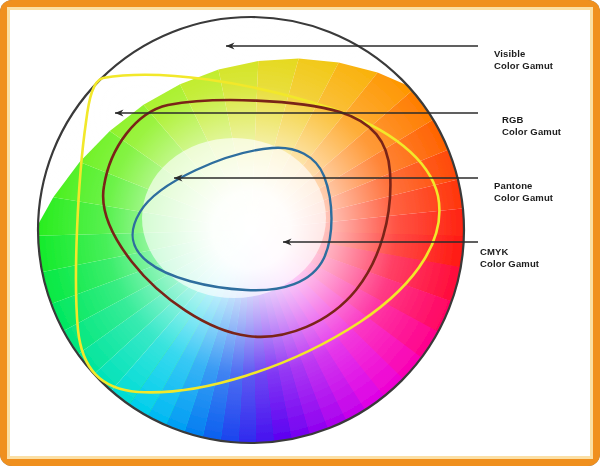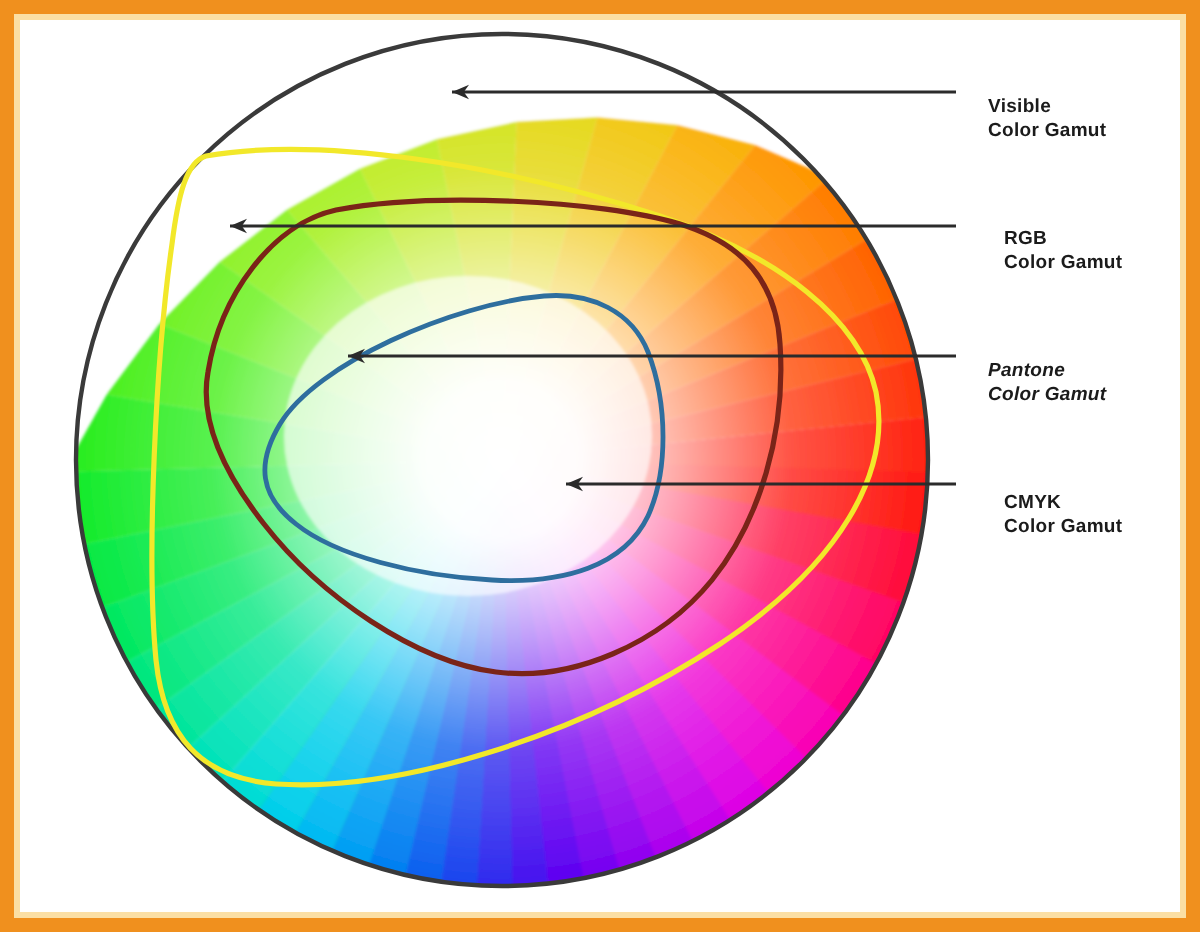--- a/index.html
+++ b/index.html
@@ -11,20 +11,21 @@
   body {
     font-family: "Liberation Sans", sans-serif;
   }
   #page {
     position: relative;
     width: 600px;
     height: 466px;
     background: #737373;
     overflow: hidden;
     box-sizing: border-box;
+    border-radius: 12px;
   }
   
   #frame-outer {
     position: absolute;
     left: 0; top: 0;
     width: 600px;
     height: 466px;
     box-sizing: border-box;
     border: 7px solid #F0901E;
     pointer-events: none;
@@ -62,22 +63,22 @@
     font-weight: bold;
     line-height: 11.5px;
     color: #1b1b1b;
     letter-spacing: 0.15px;
     white-space: nowrap;
   }
   .legend .l1 { display: block; }
   .legend .l2 { display: block; }
   #legend-visible { left: 484px; top: 38px; }
   #legend-rgb     { left: 492px; top: 104px; }
-  #legend-pantone { left: 484px; top: 170px; font-style: italic; }
-  #legend-cmyk    { left: 492px; top: 236px; }
+  #legend-pantone { left: 484px; top: 170px; }
+  #legend-cmyk    { left: 470px; top: 236px; }
 </style>
 </head>
 <body>
 
 <div id="page">
 
   <div id="canvas-area">
     <svg id="diagram-svg" width="600" height="466" viewBox="0 0 600 466" xmlns="http://www.w3.org/2000/svg">
 
       <defs>

